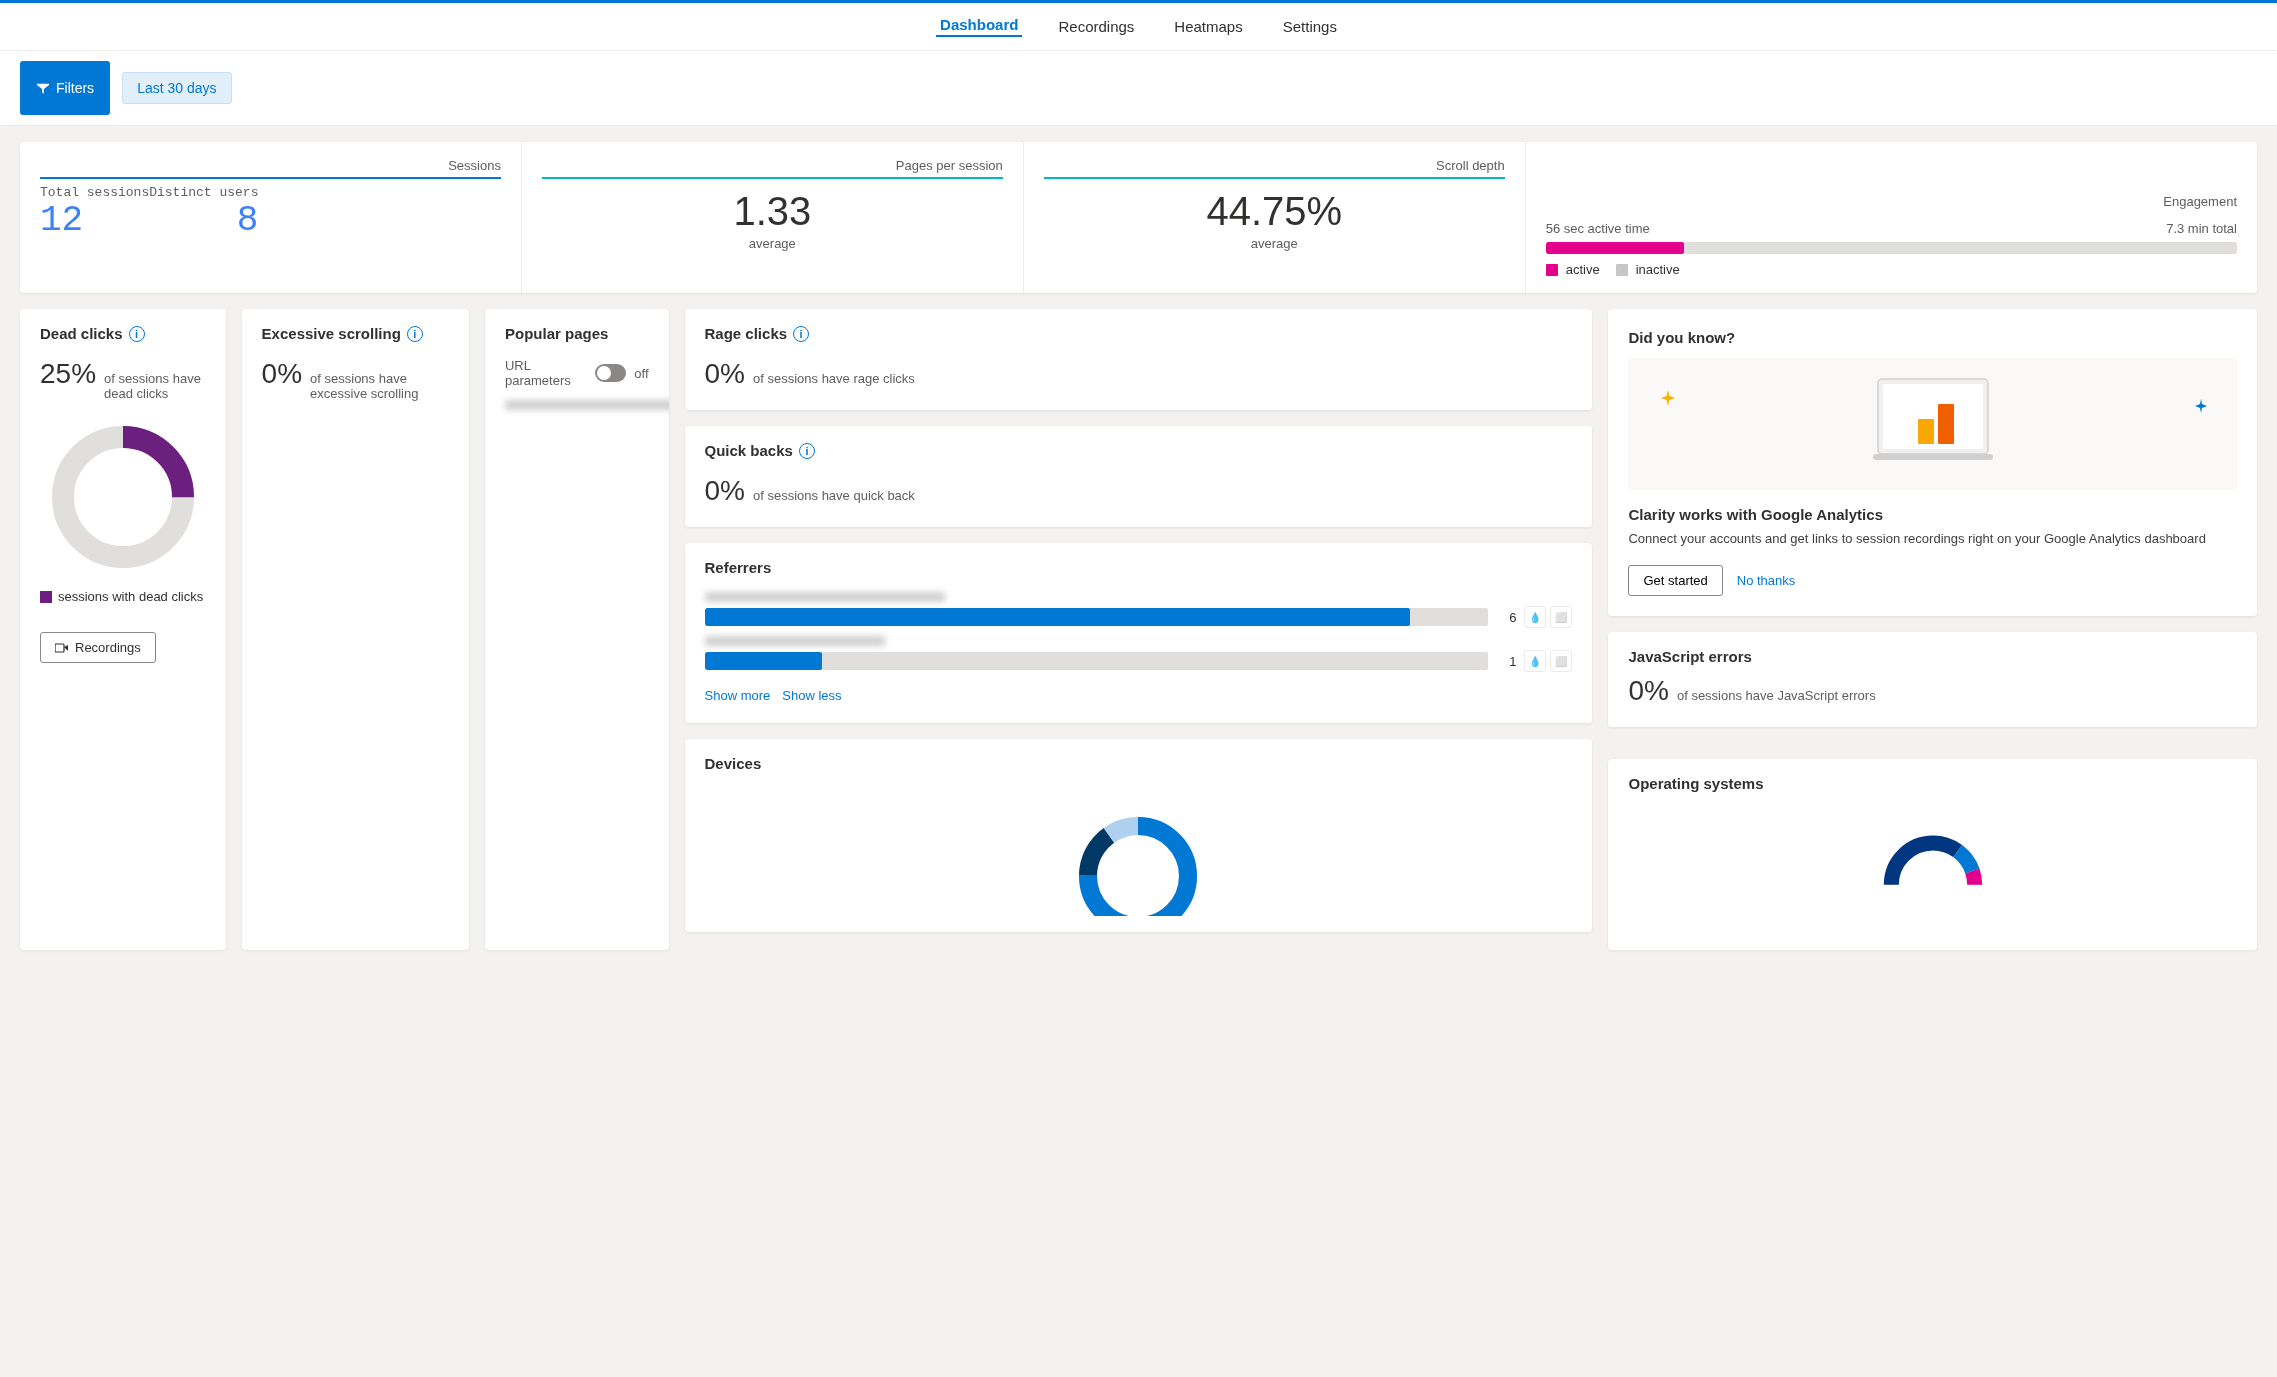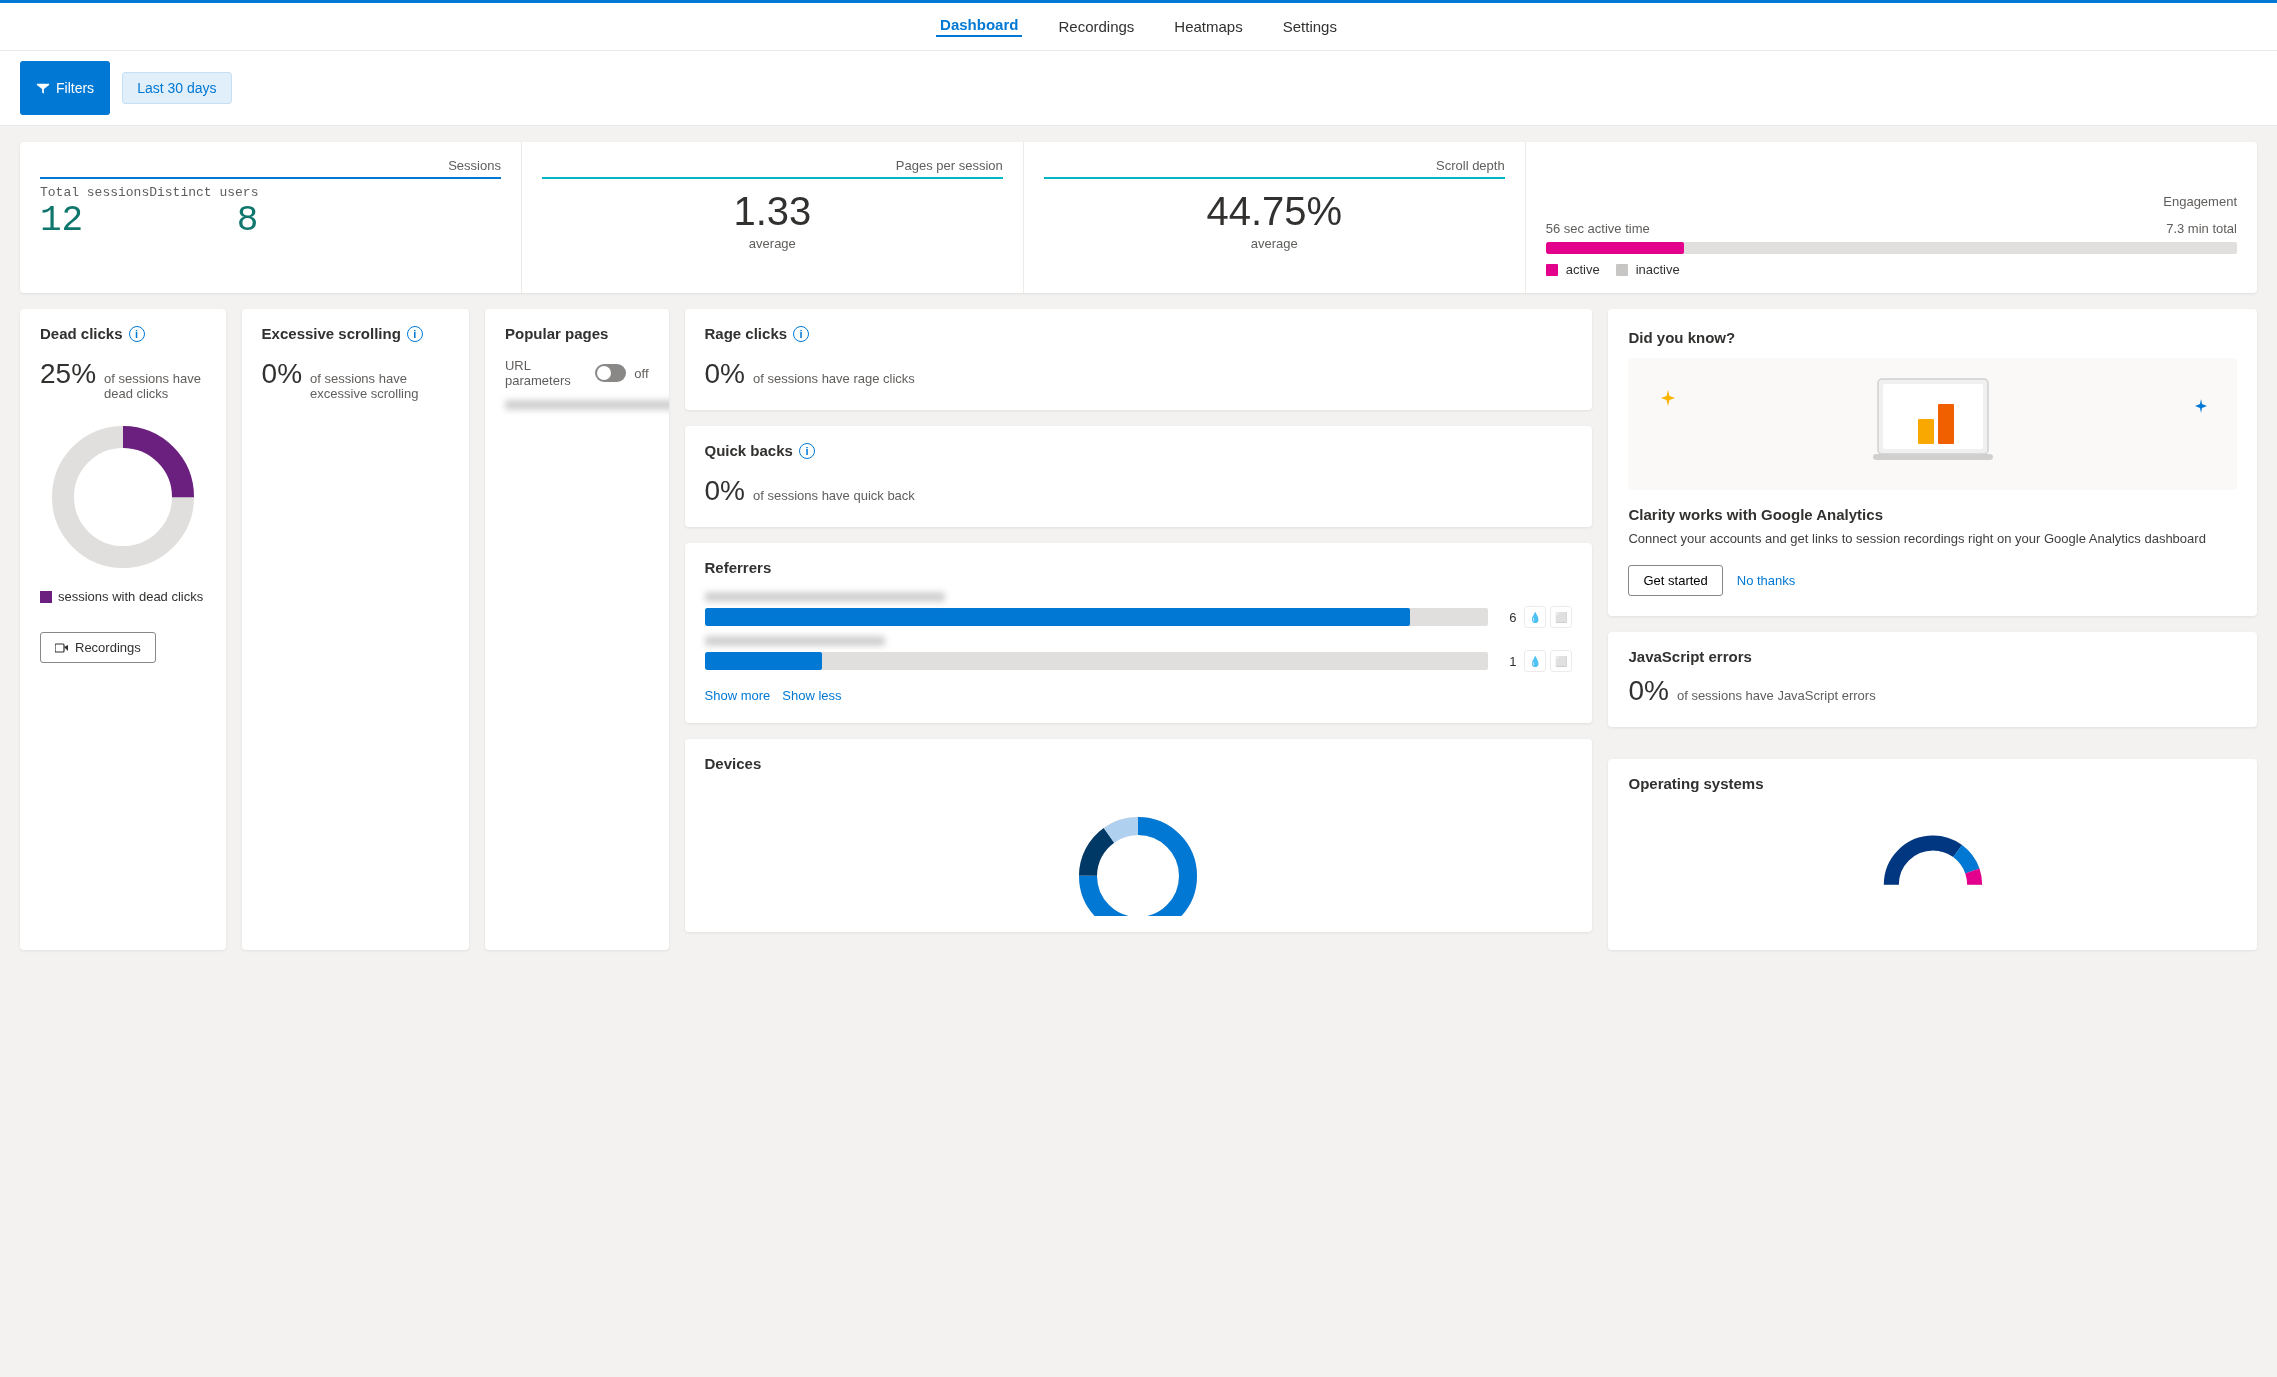--- a/index.html
+++ b/index.html
@@ -21,21 +21,21 @@
     .main { padding: 16px 20px; }
 
     
     .stats-bar { background: #fff; border-radius: 4px; display: flex; margin-bottom: 16px; box-shadow: 0 1px 3px rgba(0,0,0,0.08); overflow: hidden; }
     .stat-section { flex: 1; padding: 16px 20px; border-right: 1px solid #edebe9; }
     .stat-section:last-child { border-right: none; }
     .stat-title { text-align: right; font-size: 13px; color: #605e5c; margin-bottom: 6px; border-bottom: 2px solid #0078d4; padding-bottom: 4px; }
     .stat-title.teal { border-bottom-color: #00b7c3; }
     .stat-rows { display: flex; justify-content: flex-start; align-items: flex-end; font-family: Liberation Mono, monospace; }
     .stat-label { font-size: 13px; color: #605e5c; }
-    .stat-value { font-size: 36px; font-weight: 300; color: #0f766e; }
+    .stat-value { font-size: 36px; font-weight: 300; color: #3b82f6; }
     .stat-value-sub { font-size: 13px; color: #605e5c; text-align: center; margin-top: 2px; }
     .stat-big { text-align: center; padding-top: 4px; }
     .stat-big .big-num { font-size: 40px; font-weight: 300; }
     .stat-section-wide { flex: 1.5; margin-top: 36px; }
     .engagement-row { display: flex; justify-content: space-between; font-size: 13px; color: #605e5c; margin-bottom: 6px; }
     .engagement-bar { height: 12px; background: #e1dfdd; border-radius: 2px; margin-bottom: 8px; overflow: hidden; position: relative; }
     .engagement-fill { height: 100%; width: 20%; background: #e3008c; border-radius: 2px; }
     .legend-row { display: flex; gap: 16px; font-size: 13px; align-items: center; }
     .legend-dot { width: 12px; height: 12px; display: inline-block; border-radius: 1px; margin-right: 4px; }
 

